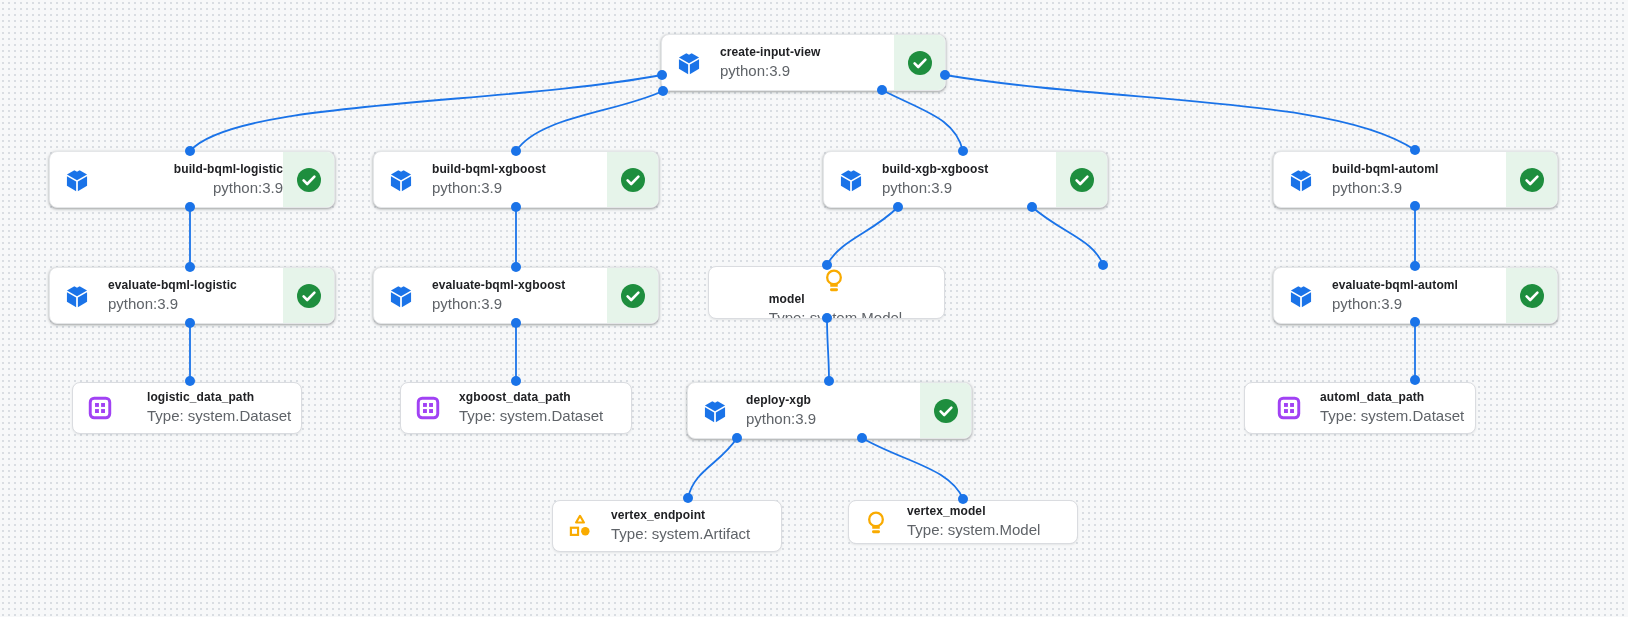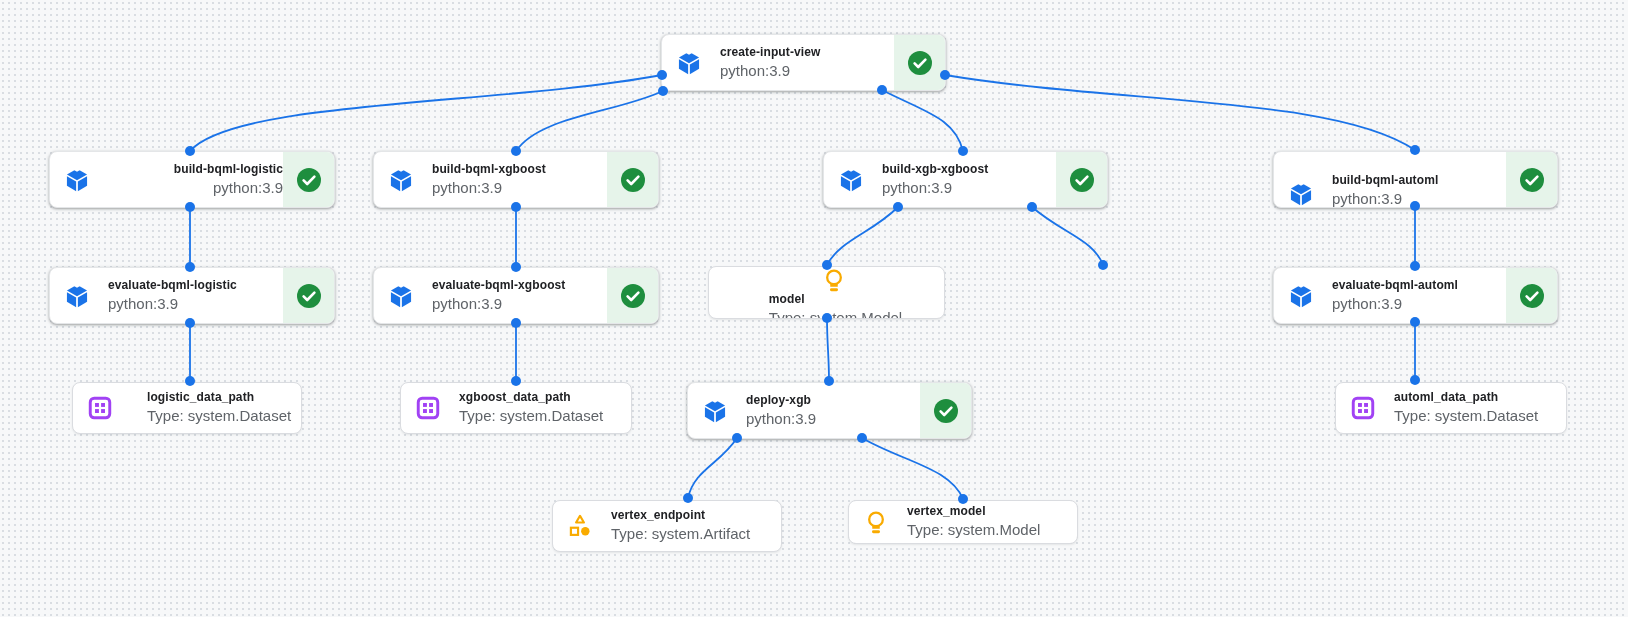--- a/index.html
+++ b/index.html
@@ -153,21 +153,21 @@
       <div class="subtitle">python:3.9</div>
     </span>
     <span class="status">
         <svg viewBox="0 0 26 26">
      <circle cx="13" cy="13" r="12" fill="#1e8e3e"></circle>
      <path d="M7.6 13.4 11.2 17 18.4 9.6" fill="none" stroke="#fff" stroke-width="2.6" stroke-linecap="round" stroke-linejoin="round"></path>
    </svg>
       </span>
   </div>
 
-  <div class="node execution" style="left: 1273px; top: 151px; width: 285px; height: 57px; align-items: flex-end;">
+  <div class="node execution" style="left: 1273px; top: 151px; width: 285px; height: 57px;">
     <span class="icon-wrap">
         <svg viewBox="0 0 24 24">
      <path fill="#1a73e8" d="M12 1.6 21.3 6.9 12 12.2 2.7 6.9Z"></path>
      <path fill="#fff" d="M12 0.8 15.2 2.6 12 4.4 8.8 2.6Z"></path>
      <path fill="#1a73e8" d="M2.7 8.6 11.2 13.4 11.2 22.4 2.7 17.4Z"></path>
      <path fill="#1a73e8" d="M21.3 8.6 12.8 13.4 12.8 22.4 21.3 17.4Z"></path>
    </svg>
       </span>
     <span class="texts">
       <div class="title">build-bqml-automl</div>
@@ -308,21 +308,21 @@
       <div class="subtitle">python:3.9</div>
     </span>
     <span class="status">
         <svg viewBox="0 0 26 26">
      <circle cx="13" cy="13" r="12" fill="#1e8e3e"></circle>
      <path d="M7.6 13.4 11.2 17 18.4 9.6" fill="none" stroke="#fff" stroke-width="2.6" stroke-linecap="round" stroke-linejoin="round"></path>
    </svg>
       </span>
   </div>
 
-  <div class="node artifact" style="left: 1335px; top: 382px; width: 232px; height: 52px;">
+  <div class="node artifact" style="left: 1244px; top: 382px; width: 232px; height: 52px; padding-left: 17px;">
     <span class="icon-wrap">
         <svg viewBox="0 0 24 24">
      <rect x="3" y="3" width="18" height="18" rx="3.6" fill="none" stroke="#a142f4" stroke-width="2.7"></rect>
      <rect x="7.4" y="7.4" width="3.6" height="3.6" fill="#a142f4"></rect>
      <rect x="13" y="7.4" width="3.6" height="3.6" fill="#a142f4"></rect>
      <rect x="7.4" y="13" width="3.6" height="3.6" fill="#a142f4"></rect>
      <rect x="13" y="13" width="3.6" height="3.6" fill="#a142f4"></rect>
    </svg>
       </span>
     <span class="texts">

